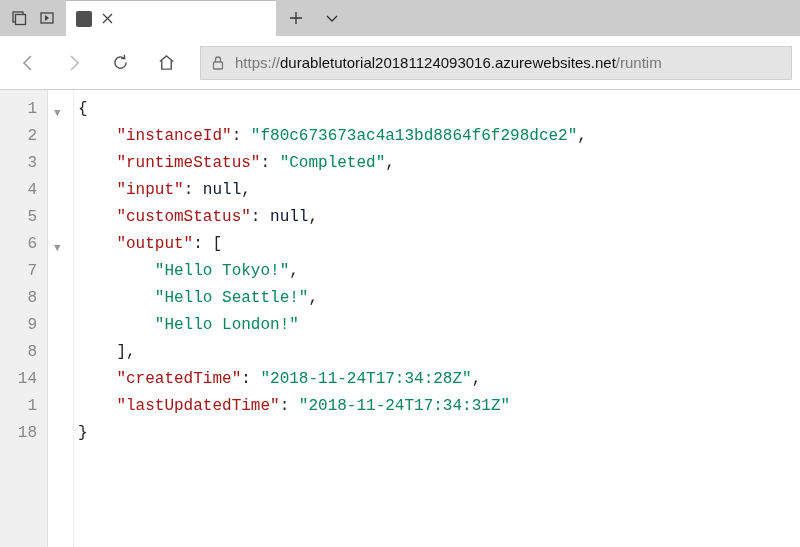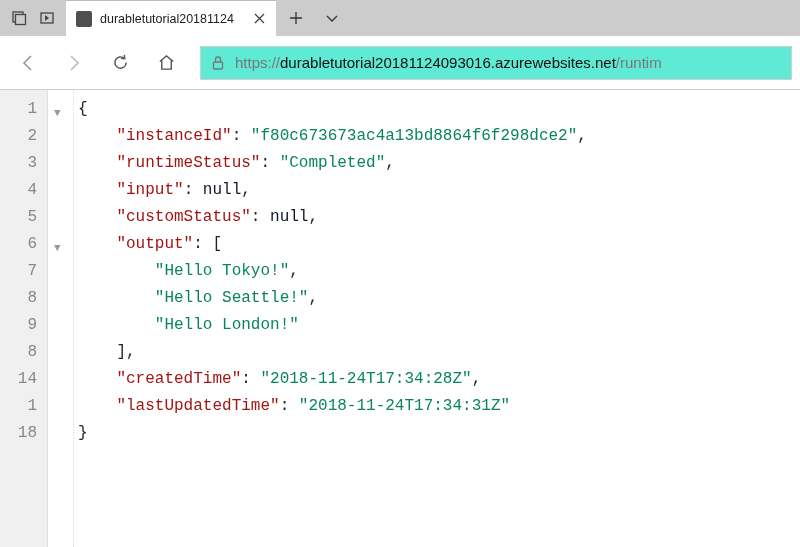--- a/index.html
+++ b/index.html
@@ -100,21 +100,21 @@
       align-items: center;
       justify-content: center;
       color: #555;
       border-radius: 2px;
     }
     .nav-btn.disabled { color: #bbb; }
     .addr-wrap {
       flex: 1;
       height: 34px;
       border: 1px solid #cfcfcf;
-      background: #5eead4;
+      background: #e5e5e5;
       display: flex;
       align-items: center;
       padding: 0 10px;
       gap: 10px;
       margin-left: 8px;
     }
     .lock {
       color: #777;
       display: flex;
       align-items: center;
@@ -186,21 +186,20 @@
     </div>
     <div class="title-btn">
       <svg width="16" height="16" viewBox="0 0 16 16">
           <rect x="2" y="3" width="12" height="10" fill="none" stroke="#444" stroke-width="1.3"></rect>
           <path d="M10 8 L6 5 L6 11 Z" fill="#444"></path>
         </svg>
     </div>
   </div>
   <div class="tab">
     <div class="tab-favicon"></div>
-    <div class="tab-title">durabletutorial20181124</div>
     <div class="tab-close">
       <svg width="11" height="11" viewBox="0 0 11 11">
           <path d="M1 1 L10 10 M10 1 L1 10" stroke="#444" stroke-width="1.3"></path>
         </svg>
     </div>
   </div>
   <div class="tab-actions">
     <div class="tab-action">
       <svg width="14" height="14" viewBox="0 0 14 14">
           <path d="M7 1 L7 13 M1 7 L13 7" stroke="#333" stroke-width="1.3"></path>

